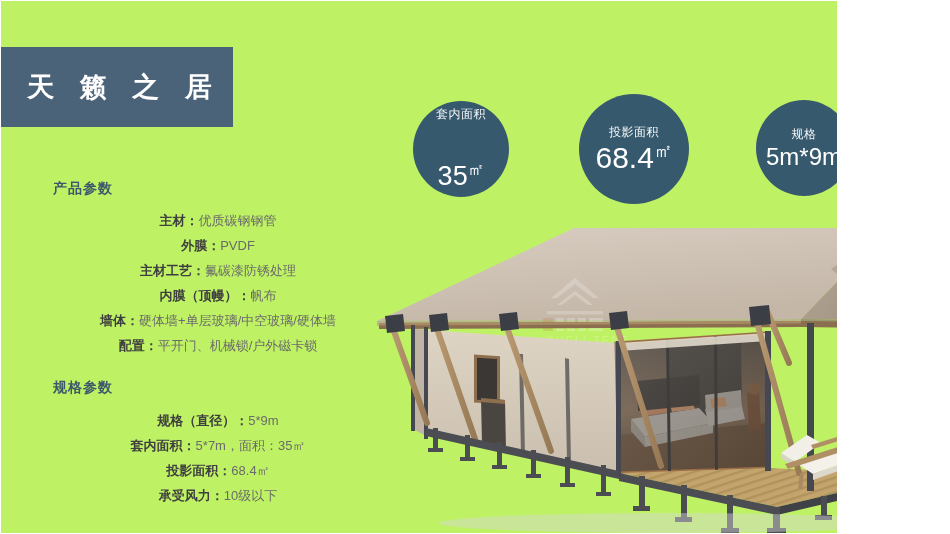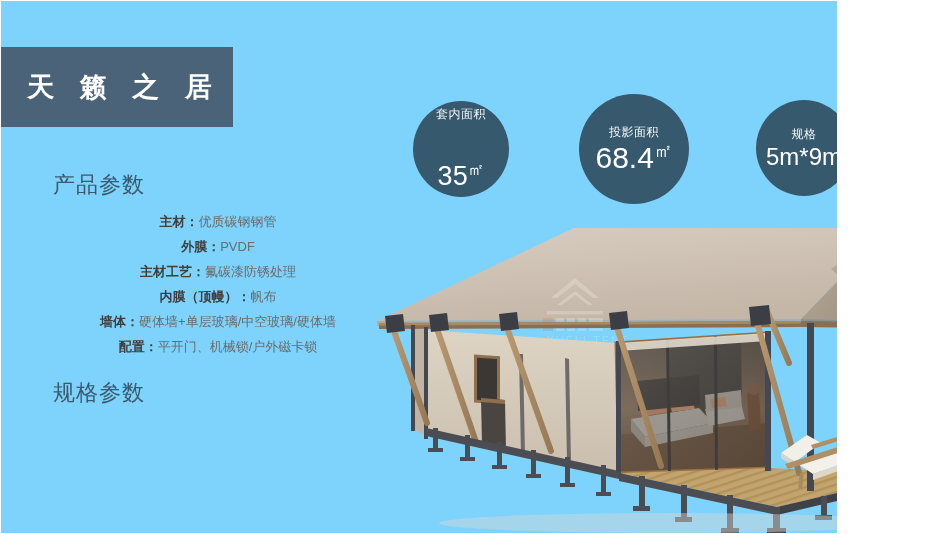--- a/index.html
+++ b/index.html
@@ -10,21 +10,21 @@
   body {
     width: 950px;
     height: 534px;
     overflow: hidden;
     font-family: "Liberation Sans", "DejaVu Sans", sans-serif;
   }
   #page {
     position: relative;
     width: 838px;
     height: 534px;
-    background: #7dd3fc;
+    background: #bef264;
     box-sizing: border-box;
     border: 1px solid #ffffff;
     overflow: hidden;
   }
 
   
   #title-banner {
     position: absolute;
     left: 0px;
     top: 46px;
@@ -47,24 +47,24 @@
 
   
   #spec-panel {
     position: absolute;
     left: 52px;
     top: 168px;
     width: 330px;
   }
   .section-heading {
     color: #3c586c;
-    font-size: 22px;
-    font-weight: normal;
+    font-size: 14px;
+    font-weight: bold;
     letter-spacing: 1px;
-    margin: 4px 0 12px 0;
+    margin: 12px 0 12px 0;
     line-height: 1.1;
   }
   .spec-list {
     list-style: none;
     margin: 0 0 0 0;
     padding: 0;
   }
   .spec-row {
     font-size: 13px;
     line-height: 25px;
@@ -154,20 +154,34 @@
           <span class="spec-label">墙体：</span><span class="spec-value">硬体墙+单层玻璃/中空玻璃/硬体墙</span>
         </li>
         <li class="spec-row">
           <span class="spec-label">配置：</span><span class="spec-value">平开门、机械锁/户外磁卡锁</span>
         </li>
       </ul>
     </div>
 
     <div id="spec-panel-2">
       <h2 class="section-heading">规格参数</h2>
+      <ul class="spec-list">
+        <li class="spec-row">
+          <span class="spec-label">规格（直径）：</span><span class="spec-value">5*9m</span>
+        </li>
+        <li class="spec-row">
+          <span class="spec-label">套内面积：</span><span class="spec-value">5*7m，面积：35㎡</span>
+        </li>
+        <li class="spec-row">
+          <span class="spec-label">投影面积：</span><span class="spec-value">68.4㎡</span>
+        </li>
+        <li class="spec-row">
+          <span class="spec-label">承受风力：</span><span class="spec-value">10级以下</span>
+        </li>
+      </ul>
     </div>
 
   </div>
 
   <div class="stat-circle" id="stat-circle-0">
     <div class="stat-label">套内面积</div>
     <div class="stat-value"><span>35</span><span class="sup">㎡</span></div>
   </div>
 
   <div class="stat-circle" id="stat-circle-1">

